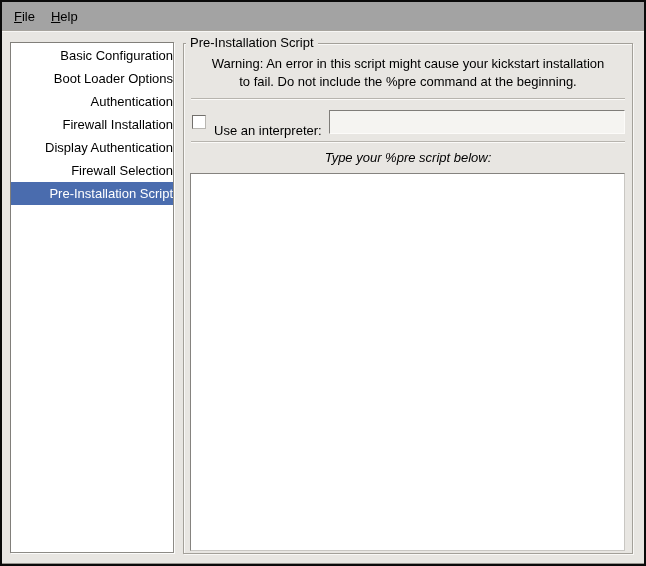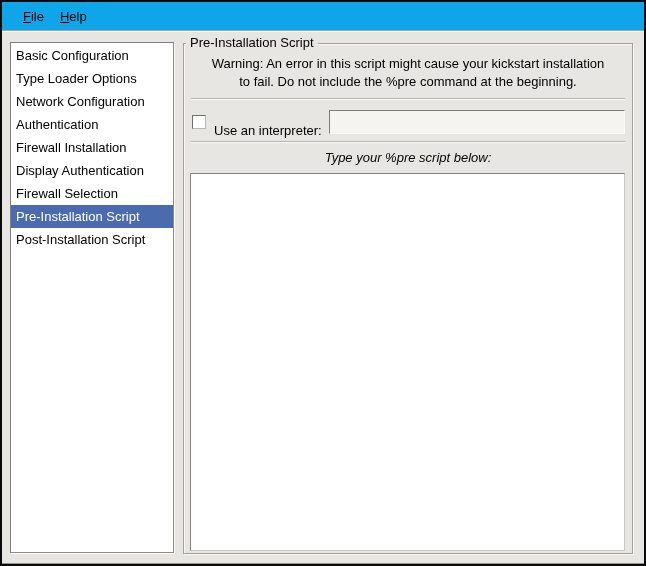--- a/index.html
+++ b/index.html
@@ -15,39 +15,40 @@
     width: 646px; height: 566px;
     background: #e8e6e2;
     border: 2px solid #0a0a0a;
     box-shadow: inset 0 -1px 0 #96938e;
     overflow: hidden;
   }
   
   .menubar {
     position: absolute; left: 0; top: 0; right: 0; height: 29px;
     display: flex; align-items: center;
-    padding-left: 13px;
+    padding-left: 4px;
     border-bottom: 1px solid #a7a49e;
     box-shadow: 0 1px 0 #f7f6f4;
-    background: #0ea5e9;
+    background: #a3a3a3;
   }
   .menu-item {
     padding: 5px 8px;
     cursor: default;
   }
   .menu-item .accel { text-decoration: underline; }
   
   .sidebar {
     position: absolute; left: 8px; top: 40px; width: 164px; height: 511px;
     background: #ffffff;
     border: 1px solid #817f7a;
     border-right-color: #8d8b86; border-bottom-color: #8d8b86;
     box-shadow: 1px 1px 0 rgba(255,255,255,0.85);
     overflow: hidden;
     padding-top: 1px;
+    text-align: right;
   }
   .list-item {
     height: 23px; line-height: 23px;
     padding-left: 5px;
     white-space: nowrap;
     cursor: default;
   }
   .list-item.selected { background: #4a6cae; color: #ffffff; }
   
   .frame {
@@ -117,28 +118,26 @@
 
 <div class="window">
 
   <div class="menubar">
     <div class="menu-item"><span class="accel">F</span><span>ile</span></div>
     <div class="menu-item"><span class="accel">H</span><span>elp</span></div>
   </div>
 
   <div class="sidebar">
     <div class="list-item">Basic Configuration</div>
-    <div class="list-item">Type Loader Options</div>
-    <div class="list-item">Network Configuration</div>
+    <div class="list-item">Boot Loader Options</div>
     <div class="list-item">Authentication</div>
     <div class="list-item">Firewall Installation</div>
     <div class="list-item">Display Authentication</div>
     <div class="list-item">Firewall Selection</div>
     <div class="list-item selected">Pre-Installation Script</div>
-    <div class="list-item">Post-Installation Script</div>
   </div>
 
   <div class="frame">
     <div class="frame-title">Pre-Installation Script</div>
 
     <div class="warning">
       <div>Warning: An error in this script might cause your kickstart installation</div>
       <div>to fail. Do not include the %pre command at the beginning.</div>
     </div>
 

